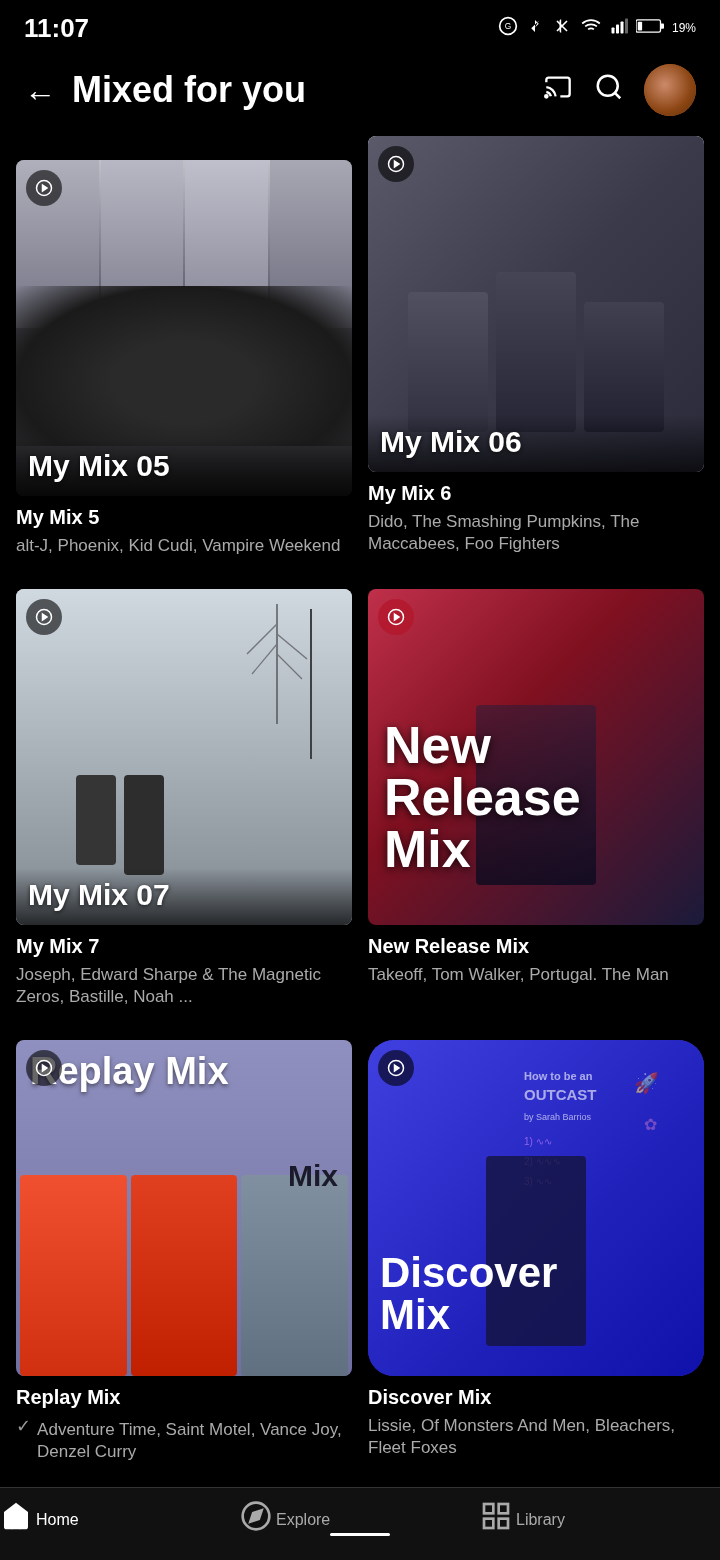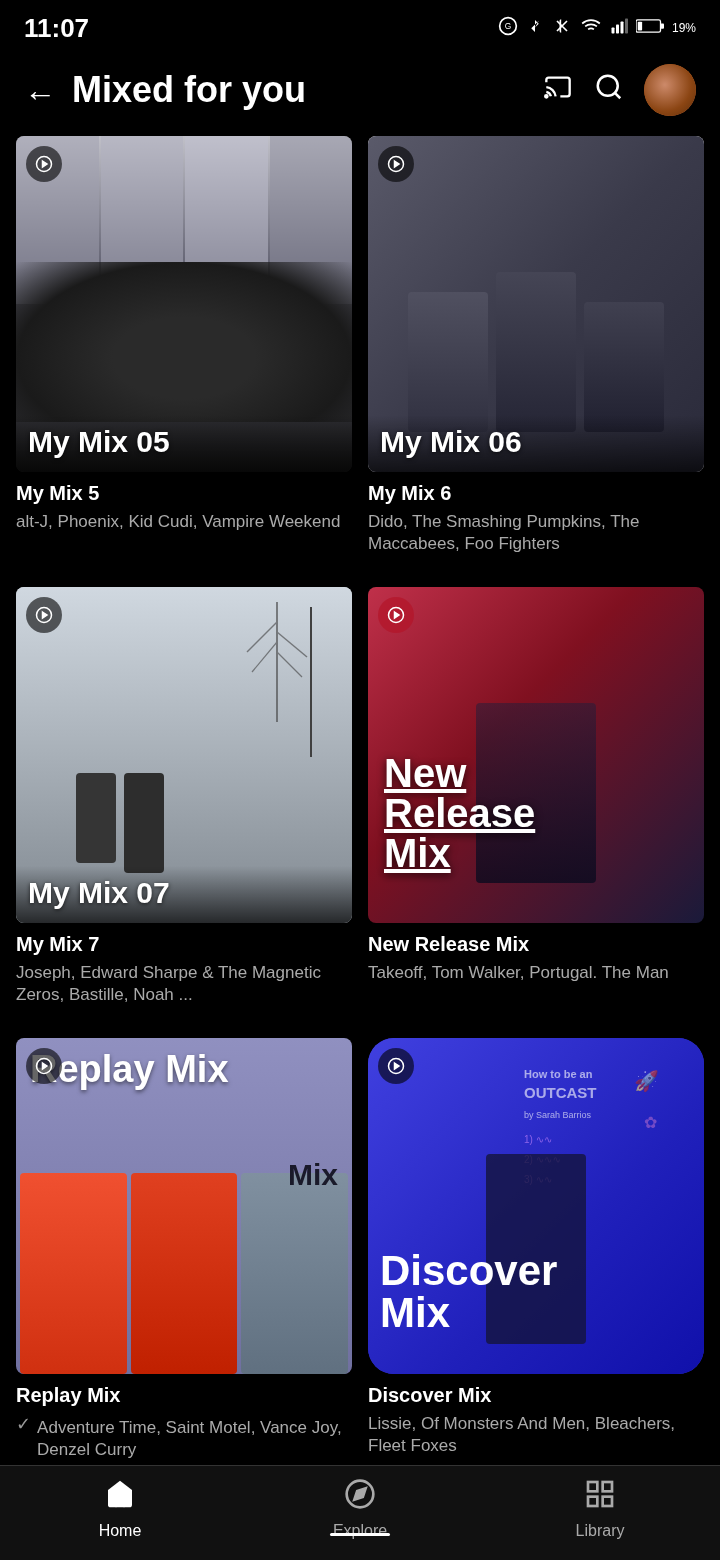--- a/index.html
+++ b/index.html
@@ -145,20 +145,21 @@
     .mix-artists {
       font-size: 17px;
       color: #aaa;
       line-height: 1.3;
       margin-top: 6px;
     }
 
     
     .thumb-mix5 {
       background: linear-gradient(to bottom, #c0c0c8 0%, #606070 40%, #1a1a1a 100%);
+      margin-top: 24px;
     }
     .thumb-mix5-face {
       position: absolute;
       bottom: 50px;
       left: 0;
       right: 0;
       height: 160px;
       background: radial-gradient(ellipse at 50% 60%, #2a2a2a 30%, #1a1a1a 70%, transparent 100%);
     }
     .thumb-mix5-grid {
@@ -247,26 +248,25 @@
       background: linear-gradient(to bottom, rgba(30,30,60,0.5), rgba(10,10,30,0.8));
       border-radius: 4px;
     }
     .thumb-newrelease-text {
       position: absolute;
       bottom: 50px;
       left: 16px;
       z-index: 3;
     }
     .thumb-newrelease-text .nr-label {
-      font-size: 40px;
+      font-size: 52px;
       font-weight: 900;
       color: #fff;
       line-height: 1.0;
       text-shadow: 0 2px 8px rgba(0,0,0,0.8);
-      text-decoration: underline;
     }
 
     
     .thumb-replay {
       background: linear-gradient(to bottom, #9090c0 0%, #7070a0 100%);
     }
     .thumb-replay-albums {
       position: absolute;
       bottom: 0; left: 0; right: 0;
       height: 60%;
@@ -363,21 +363,21 @@
       background: #111;
       border-top: 1px solid #333;
       display: flex;
       justify-content: space-around;
       align-items: center;
       padding: 12px 0 20px;
       z-index: 100;
     }
     .nav-item {
       display: flex;
-      flex-direction: column;
+      flex-direction: row;
       align-items: center;
       gap: 4px;
       cursor: pointer;
       flex: 1;
     }
     .nav-icon {
       font-size: 32px;
       color: #aaa;
     }
     .nav-icon.active { color: #fff; }

